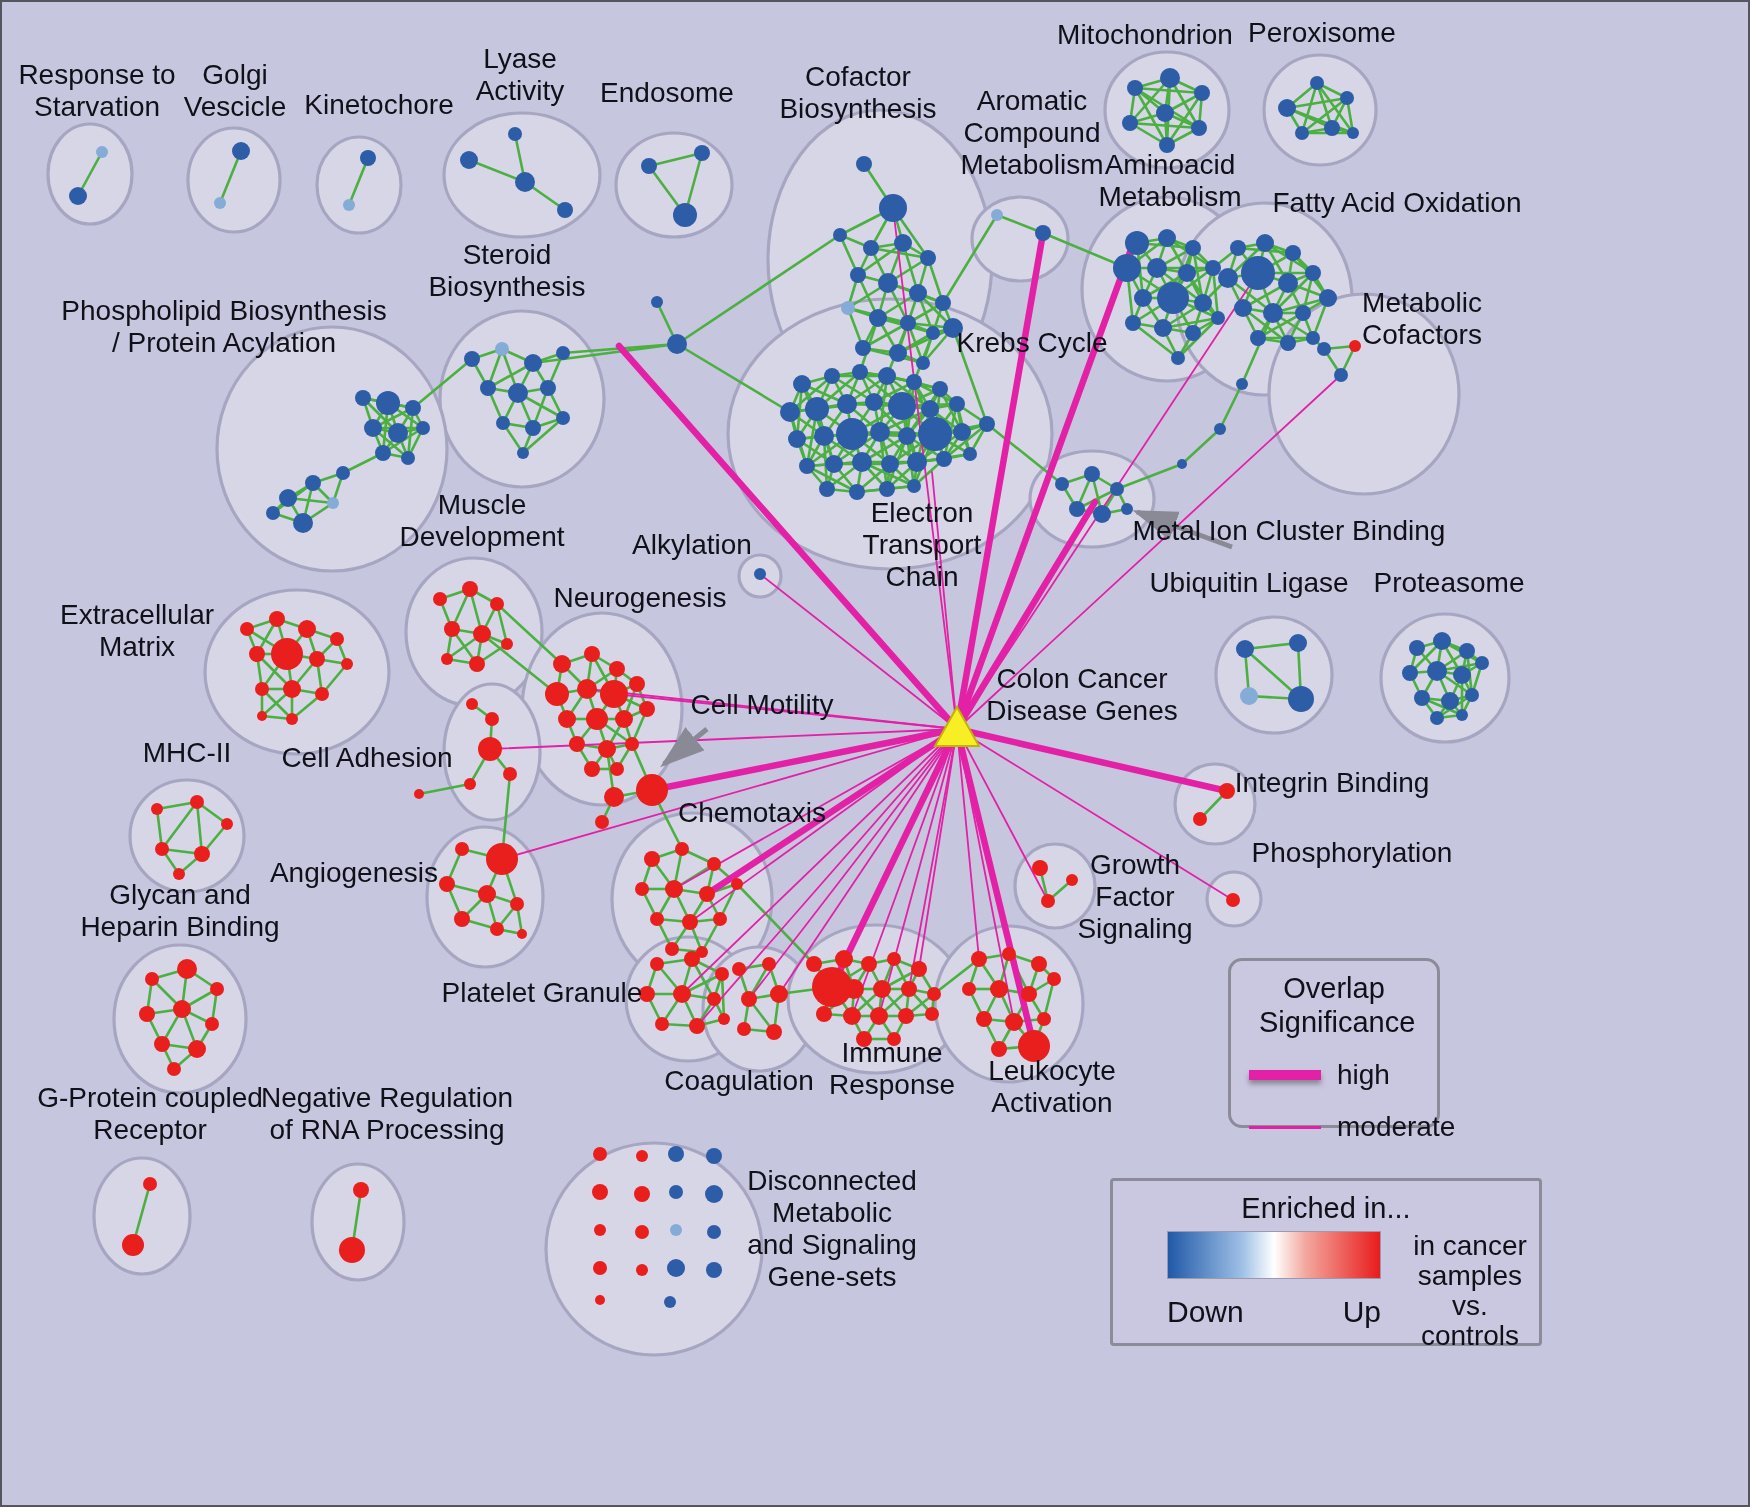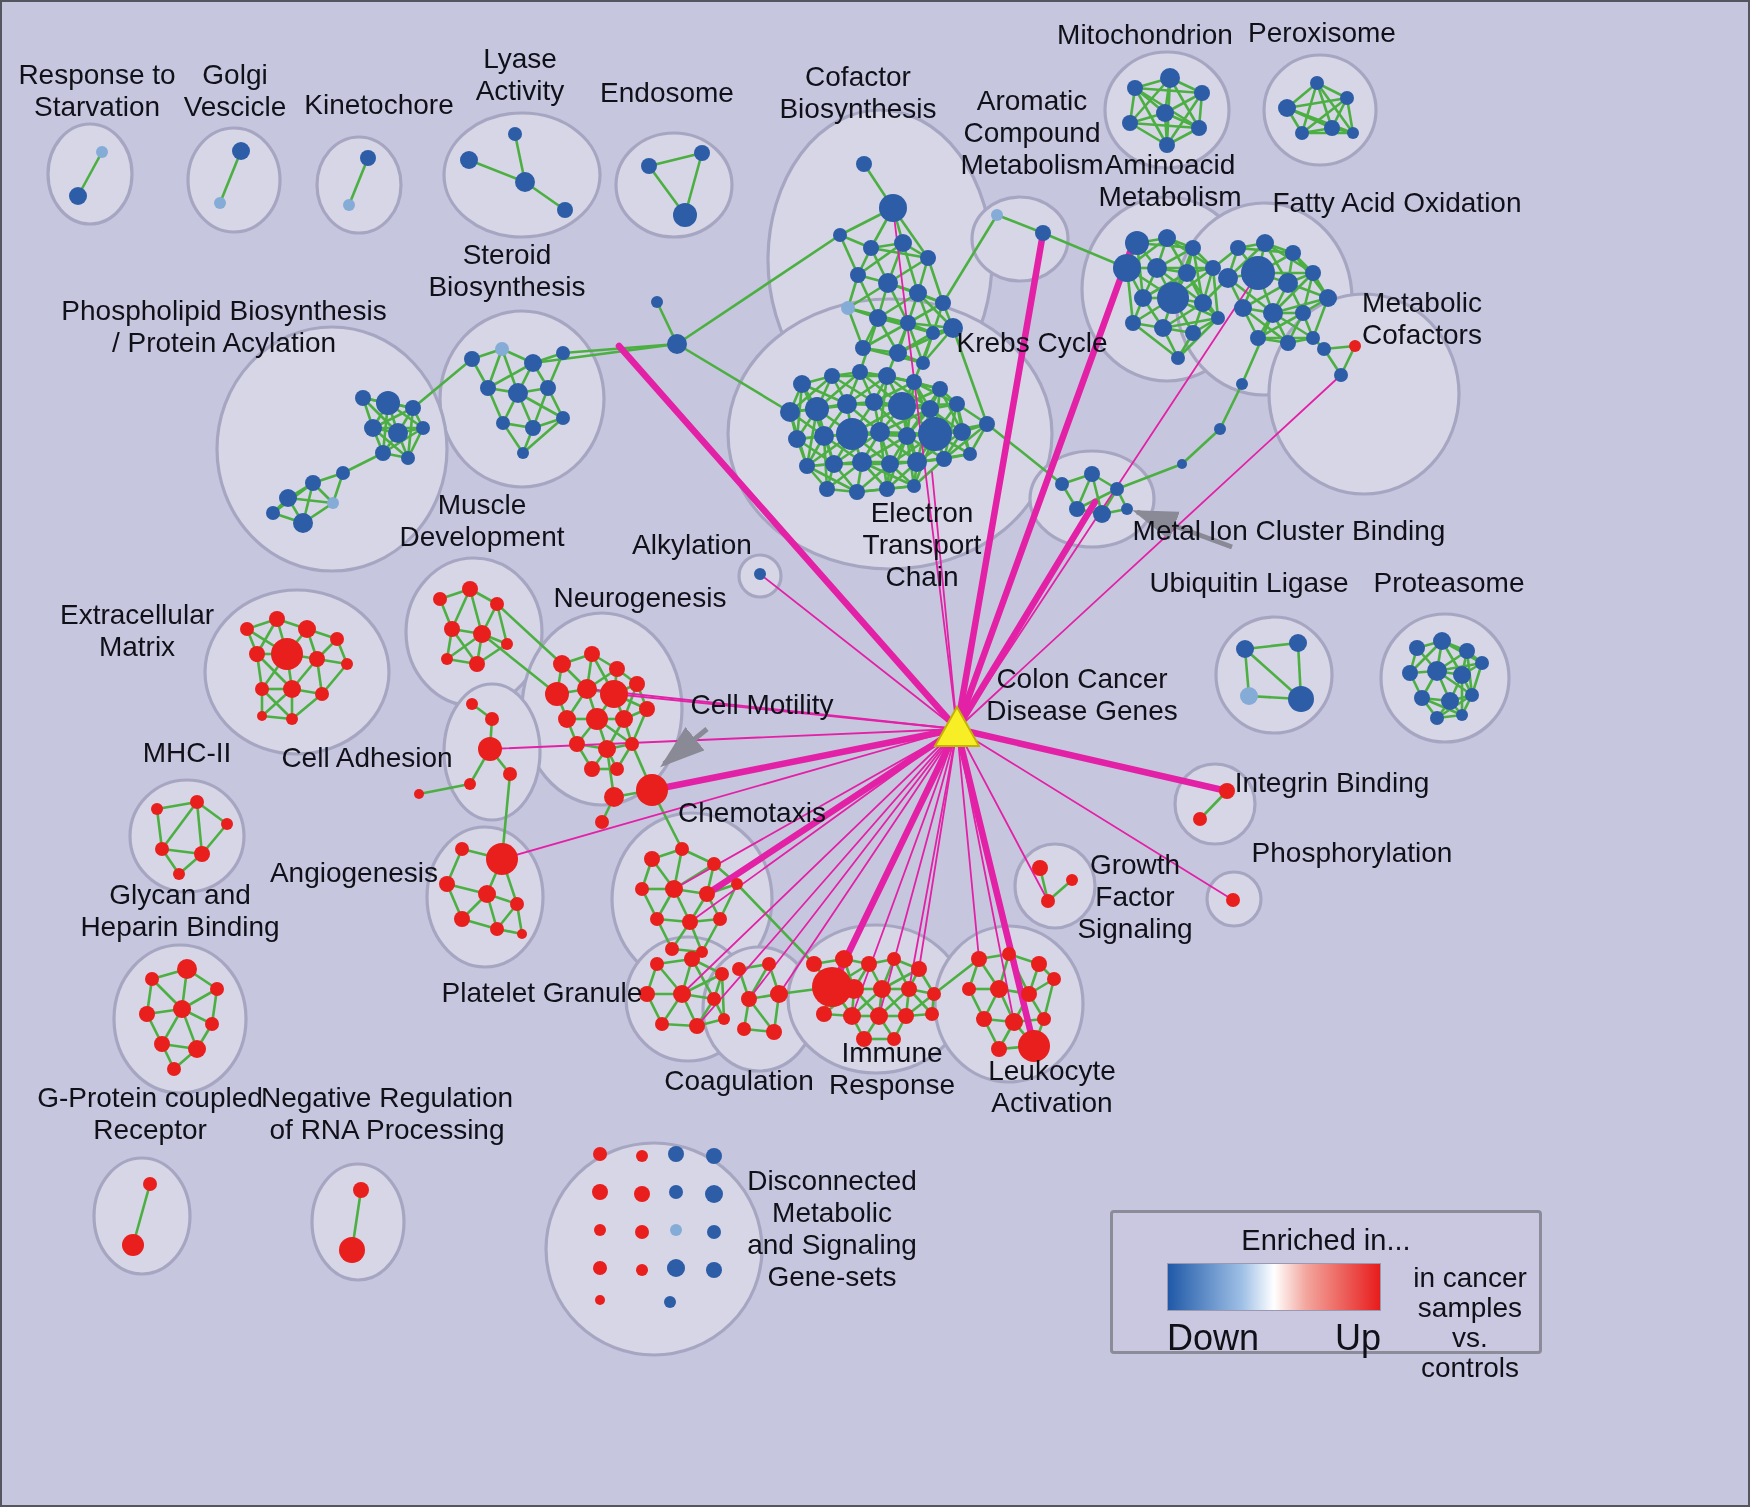--- a/index.html
+++ b/index.html
@@ -1,30 +1,30 @@
 <!DOCTYPE html>
 <html><head>
 <meta charset="utf-8">
 <style>
   html,body{margin:0;padding:0;background:#ffffff;font-family:"Liberation Sans",sans-serif;}
   #stage{position:relative;width:1750px;height:1507px;overflow:hidden;border:2px solid #55555f;box-sizing:border-box;background:#c7c6df;}
   #net{position:absolute;left:0;top:0;font-family:"Liberation Sans",sans-serif;}
   .legend{position:absolute;border:3px solid #8b8b99;color:#101018;background:#c9c8e0;box-sizing:border-box;}
   .legend-overlap{left:1226px;top:956px;width:212px;height:170px;border-radius:14px;}
-  .legend-enriched{left:1108px;top:1208px;width:432px;height:144px;border-radius:4px;}
+  .legend-enriched{left:1108px;top:1176px;width:432px;height:168px;border-radius:4px;}
   .legend-title{text-align:center;font-size:29px;line-height:34px;margin-top:10px;}
   .legend-overlap .legend-title{padding:0 28px;}
   .sig-row{display:flex;align-items:center;gap:16px;margin:20px 0 0 18px;font-size:28px;}
   .sig-line{width:72px;flex:0 0 72px;background:#e321a6;}
   .sig-line.high{height:10px;box-shadow:0 4px 5px rgba(70,70,80,.5);}
   .sig-line.moderate{height:3px;}
   .enr-body{display:flex;align-items:flex-start;margin-top:6px;}
   .grad-wrap{margin-left:54px;}
   .gradient-bar{width:212px;height:46px;border:1px solid #9a99b0;}
-  .grad-labels{display:flex;justify-content:space-between;font-size:36px;margin-top:6px;}
+  .grad-labels{display:flex;justify-content:space-between;font-size:30px;margin-top:16px;}
   .enr-note{font-size:28px;line-height:30px;white-space:pre-line;text-align:center;margin-left:20px;margin-top:0px;}
 </style>
 </head>
 <body>
 
 <div id="stage">
   <svg id="net" width="1750" height="1507" viewBox="0 0 1750 1507" xmlns="http://www.w3.org/2000/svg">
       <rect x="0" y="0" width="1750" height="1507" fill="#c7c6df"></rect>
       <defs>
         <marker id="arrowhead" markerWidth="10" markerHeight="8" refX="8" refY="3" orient="auto" markerUnits="strokeWidth">
@@ -1195,20 +1195,31 @@
         <text x="1133" y="872" text-anchor="middle" font-size="28" fill="#101018"><tspan x="1133" dy="0">Growth</tspan><tspan x="1133" dy="32">Factor</tspan><tspan x="1133" dy="32">Signaling</tspan></text>
         <text x="1330" y="790" text-anchor="middle" font-size="28" fill="#101018"><tspan x="1330" dy="0">Integrin Binding</tspan></text>
         <text x="1350" y="860" text-anchor="middle" font-size="28" fill="#101018"><tspan x="1350" dy="0">Phosphorylation</tspan></text>
         <text x="148" y="1105" text-anchor="middle" font-size="28" fill="#101018"><tspan x="148" dy="0">G-Protein coupled</tspan><tspan x="148" dy="32">Receptor</tspan></text>
         <text x="385" y="1105" text-anchor="middle" font-size="28" fill="#101018"><tspan x="385" dy="0">Negative Regulation</tspan><tspan x="385" dy="32">of RNA Processing</tspan></text>
         <text x="830" y="1188" text-anchor="middle" font-size="28" fill="#101018"><tspan x="830" dy="0">Disconnected</tspan><tspan x="830" dy="32">Metabolic</tspan><tspan x="830" dy="32">and Signaling</tspan><tspan x="830" dy="32">Gene-sets</tspan></text>
         <text x="1080" y="686" text-anchor="middle" font-size="28" fill="#101018"><tspan x="1080" dy="0">Colon Cancer</tspan><tspan x="1080" dy="32">Disease Genes</tspan></text>
       </g>
     </svg>
 
+  <div class="legend legend-overlap">
+    <div class="legend-title">Overlap Significance</div>
+    <div class="sig-row">
+      <span class="sig-line high"></span>
+      <span>high</span>
+    </div>
+    <div class="sig-row">
+      <span class="sig-line moderate"></span>
+      <span>moderate</span>
+    </div>
+  </div>
 
   <div class="legend legend-enriched">
     <div class="legend-title">Enriched in...</div>
     <div class="enr-body">
       <div class="grad-wrap">
         <div class="gradient-bar" style="background: linear-gradient(to right, rgb(32, 89, 168), rgb(159, 192, 230) 35%, rgb(255, 255, 255) 50%, rgb(242, 167, 158) 65%, rgb(232, 28, 28));"></div>
         <div class="grad-labels">
           <span>Down</span>
           <span>Up</span>
         </div>

